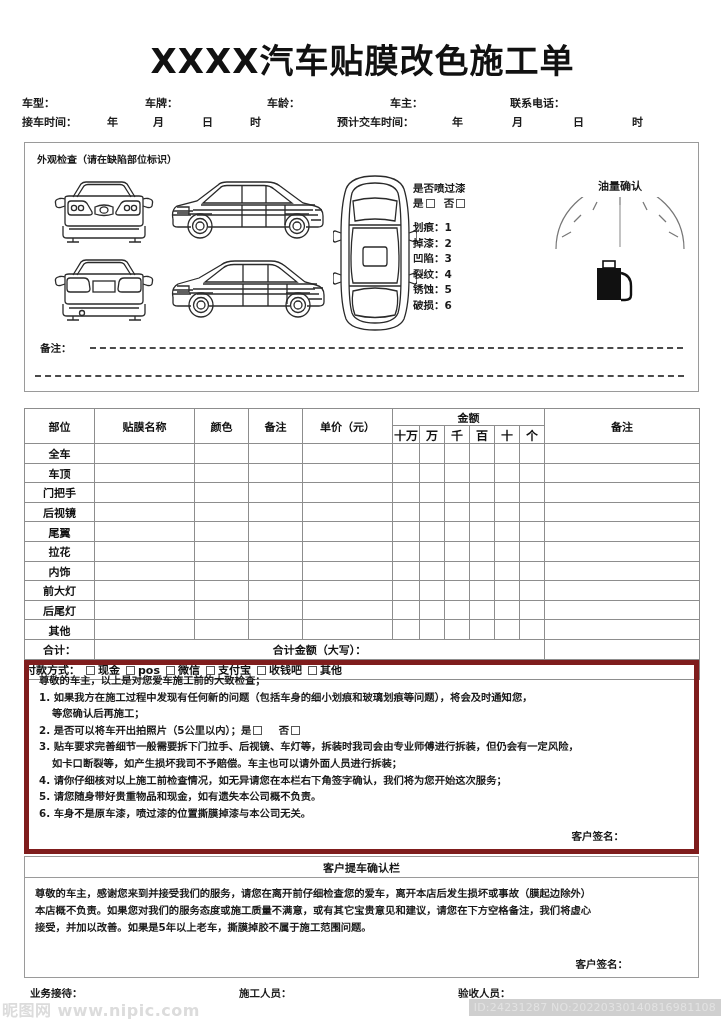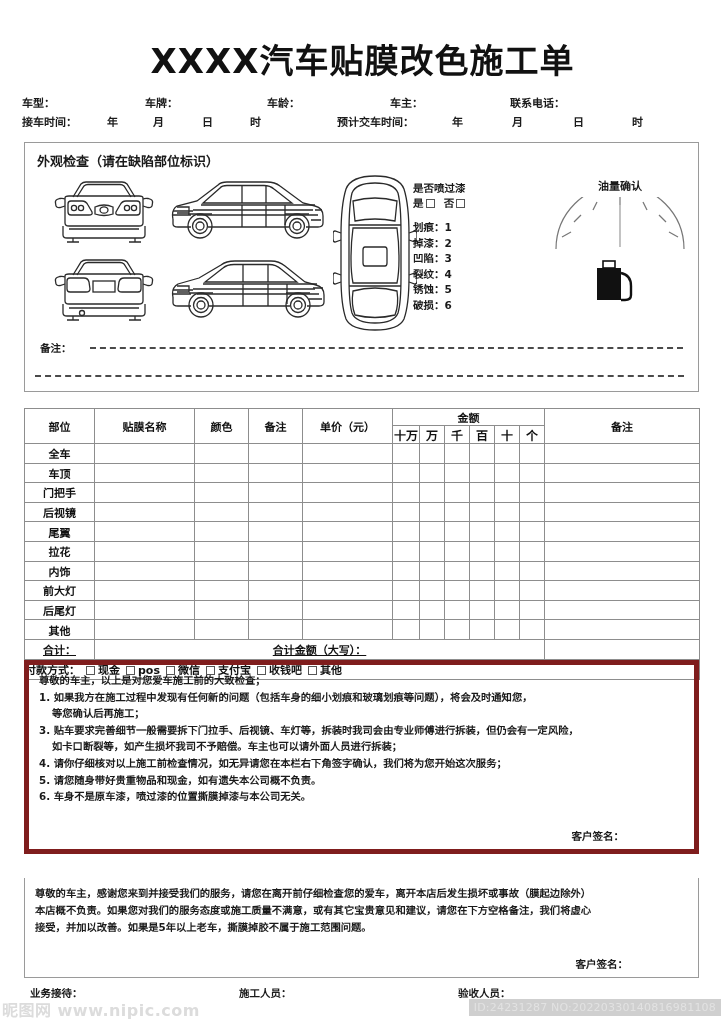--- a/index.html
+++ b/index.html
@@ -20,21 +20,21 @@
   
   .hdr{position:absolute;left:22px;right:22px;top:94px;font-size:11px;font-weight:700;}
   .hdr-row{position:relative;height:19px;}
   .hdr-f{position:absolute;white-space:nowrap;}
 
   
   .inspect{
     position:absolute;left:24px;top:142px;width:675px;height:250px;
     border:1px solid #9a9a9a;box-sizing:border-box;background:#fff;
   }
-  .inspect-title{position:absolute;left:12px;top:8px;font-size:13px;font-weight:700;}
+  .inspect-title{position:absolute;left:12px;top:8px;font-size:10px;font-weight:700;}
 
   .cars{position:absolute;left:8px;top:30px;width:390px;height:160px;}
   .car{position:absolute;}
 
   .paint-legend{position:absolute;left:388px;top:38px;font-size:10.5px;font-weight:700;line-height:15px;}
   .cbx{display:inline-block;width:9px;height:9px;border:1px solid #555;background:#fff;vertical-align:-1px;margin:0 2px;box-sizing:border-box;}
   .dmg{margin-top:9px;}
   .dmg div{line-height:15.5px;white-space:nowrap;}
 
   .fuel{position:absolute;left:520px;top:34px;width:150px;height:130px;}
@@ -49,21 +49,21 @@
     position:absolute;left:24px;top:408px;width:675px;
     border-collapse:collapse;table-layout:fixed;font-size:11px;
   }
   .tbl td,.tbl th{
     border:1px solid #8d8d8d;padding:0;height:18.6px;
     text-align:center;font-weight:700;font-size:11px;color:#111;
   }
   .tbl th{height:15px;}
   .t-sub th{font-size:12px;height:11px;font-weight:700;}
   .part-cell{font-size:11.5px;}
-  .lft{text-align:left;padding-left:8px;text-decoration:underline;}
+  .lft{text-align:left;padding-left:8px;}
   .total-row td{height:19px;}
   .pay-row td{height:19px;text-align:left;font-size:11px;}
   .pay-row .cbx{margin:0 3px 0 6px;}
 
   
   .terms{
     position:absolute;left:24px;top:660px;width:675px;height:194px;
     border:5px solid #7f1d1d;box-sizing:border-box;
   }
   .terms-inner{padding:7px 10px 0 10px;font-size:10.3px;font-weight:700;line-height:16.6px;}
@@ -479,29 +479,31 @@
         </td>
       </tr>
     </tbody>
   </table>
 
   <div class="terms">
     <div class="terms-inner">
       <p>尊敬的车主，以上是对您爱车施工前的大致检查；</p>
       <p><span>1.</span> <span>如果我方在施工过程中发现有任何新的问题（包括车身的细小划痕和玻璃划痕等问题），将会及时通知您，</span></p>
       <p class="t-ind">等您确认后再施工；</p>
+      <p><span>2.</span> <span>是否可以将车开出拍照片（5公里以内）；是</span><span class="cbx"></span>&nbsp;&nbsp;&nbsp;&nbsp;<span>否</span><span class="cbx"></span></p>
       <p><span>3.</span> <span>贴车要求完善细节一般需要拆下门拉手、后视镜、车灯等，拆装时我司会由专业师傅进行拆装，但仍会有一定风险，</span></p>
       <p class="t-ind">如卡口断裂等，如产生损坏我司不予赔偿。车主也可以请外面人员进行拆装；</p>
       <p><span>4.</span> <span>请你仔细核对以上施工前检查情况，如无异请您在本栏右下角签字确认，我们将为您开始这次服务；</span></p>
       <p><span>5.</span> <span>请您随身带好贵重物品和现金，如有遗失本公司概不负责。</span></p>
       <p><span>6.</span> <span>车身不是原车漆，喷过漆的位置撕膜掉漆与本公司无关。</span></p>
     </div>
     <div class="sign-r">客户签名：</div>
   </div>
 
+  <div class="confirm-hd">客户提车确认栏</div>
   <div class="confirm-bd">
     <div class="terms-inner">
       <p>尊敬的车主，感谢您来到并接受我们的服务，请您在离开前仔细检查您的爱车，离开本店后发生损坏或事故（膜起边除外）</p>
       <p>本店概不负责。如果您对我们的服务态度或施工质量不满意，或有其它宝贵意见和建议，请您在下方空格备注，我们将虚心</p>
       <p>接受，并加以改善。如果是5年以上老车，撕膜掉胶不属于施工范围问题。</p>
     </div>
     <div class="sign-r">客户签名：</div>
   </div>
 
   <div class="foot">

